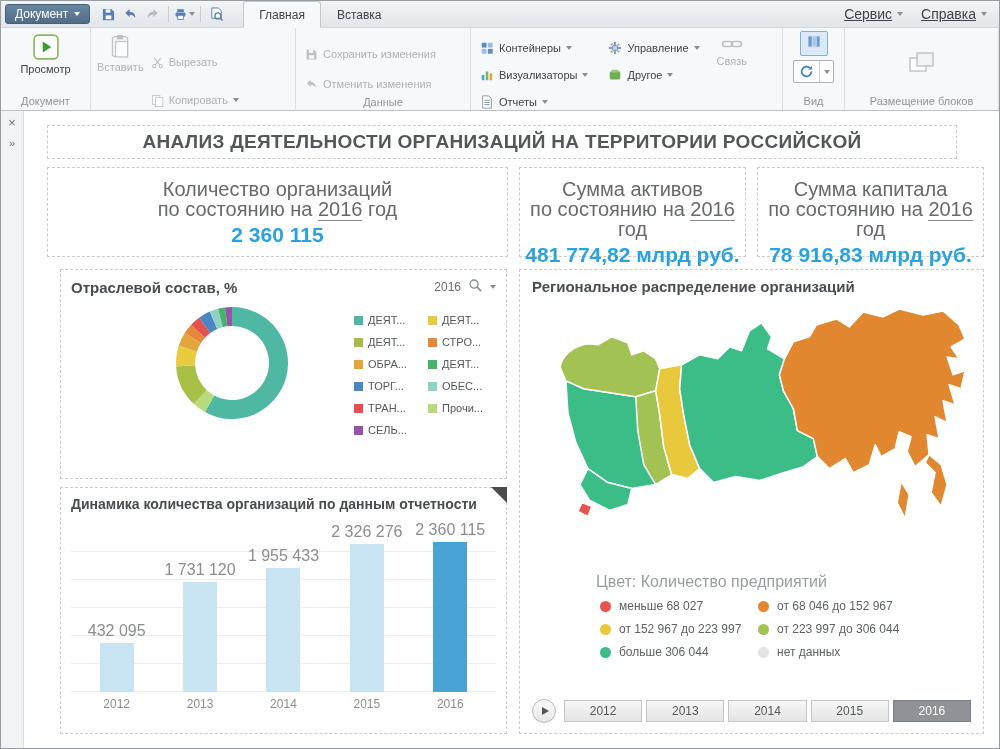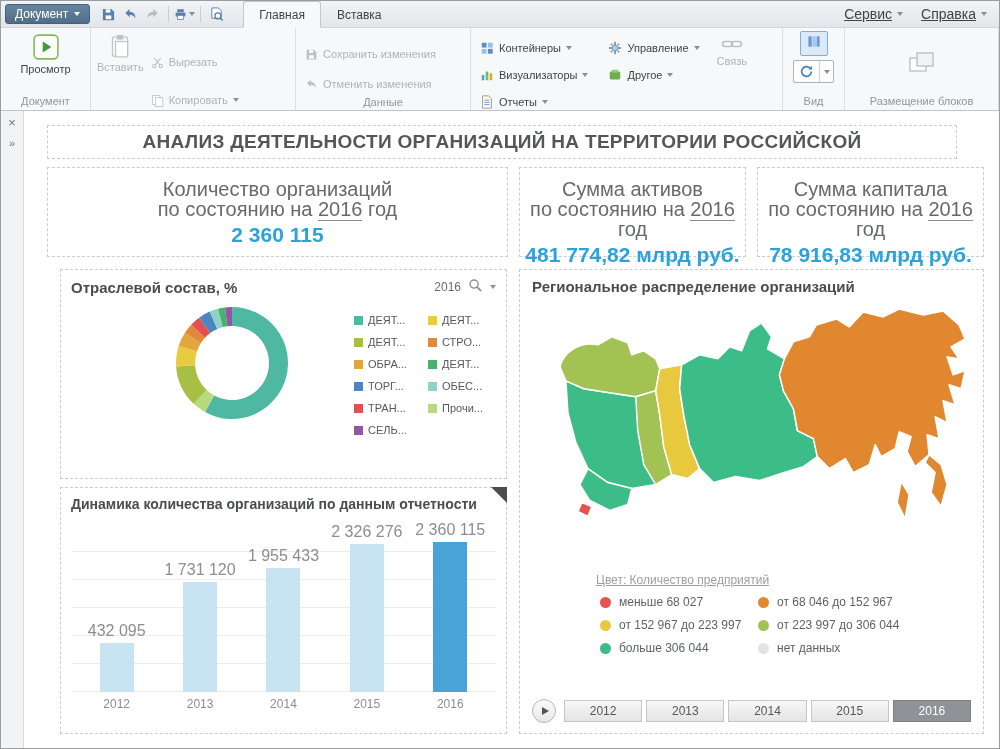--- a/index.html
+++ b/index.html
@@ -75,21 +75,21 @@
   .bars-title{font-weight:bold;font-size:14px;color:#4a4d50;}
   .bar-plot{margin-top:12px;height:168px;background:repeating-linear-gradient(to top,#ececec 0,#ececec 1px,transparent 1px,transparent 28px);display:flex;align-items:flex-end;justify-content:space-around;padding:0 4px;}
   .bar-col{width:74px;display:flex;flex-direction:column;align-items:center;justify-content:flex-end;}
   .bar-val{font-size:16px;color:#8b8d90;margin-bottom:3px;white-space:nowrap;}
   .bar{width:34px;}
   .bar-years{display:flex;justify-content:space-around;padding:0 4px;margin-top:5px;}
   .bar-year{width:74px;text-align:center;font-size:12px;color:#8b8d90;}
 
   .map-block{width:465px;height:465px;padding:8px 12px;display:flex;flex-direction:column;}
   #map-svg{width:439px;height:276px;margin-top:2px;}
-  .map-caption{font-size:12px;color:#9b9ea1;margin:0 0 8px 64px;text-decoration:underline;}
+  .map-caption{font-size:16px;color:#9b9ea1;margin:0 0 8px 64px;}
   .map-legend{display:grid;grid-template-columns:158px 1fr;row-gap:9px;margin-left:68px;font-size:12px;color:#5f6265;}
   .leg-item{display:flex;align-items:center;gap:8px;}
   .dot{width:11px;height:11px;border-radius:50%;flex:0 0 11px;}
   .year-row{display:flex;align-items:center;gap:4px;margin-top:auto;padding-bottom:2px;}
   .play-btn{width:22px;height:22px;flex:0 0 22px;border-radius:50%;border:1px solid #b5b8bb;background:linear-gradient(#fbfbfb,#e7e7e7);display:flex;align-items:center;justify-content:center;margin-right:4px;}
   .play-tri{width:0;height:0;border-left:7px solid #555;border-top:4.5px solid transparent;border-bottom:4.5px solid transparent;margin-left:2px;}
   .year-btn{flex:1;height:20px;font-size:12px;color:#54575a;background:linear-gradient(#f7f7f7,#e4e4e4);border:1px solid #c3c6c9;display:flex;align-items:center;justify-content:center;cursor:pointer;}
   .year-btn.selected{background:#8f9296;color:#fff;border-color:#7e8185;}
 </style>
 </head>

